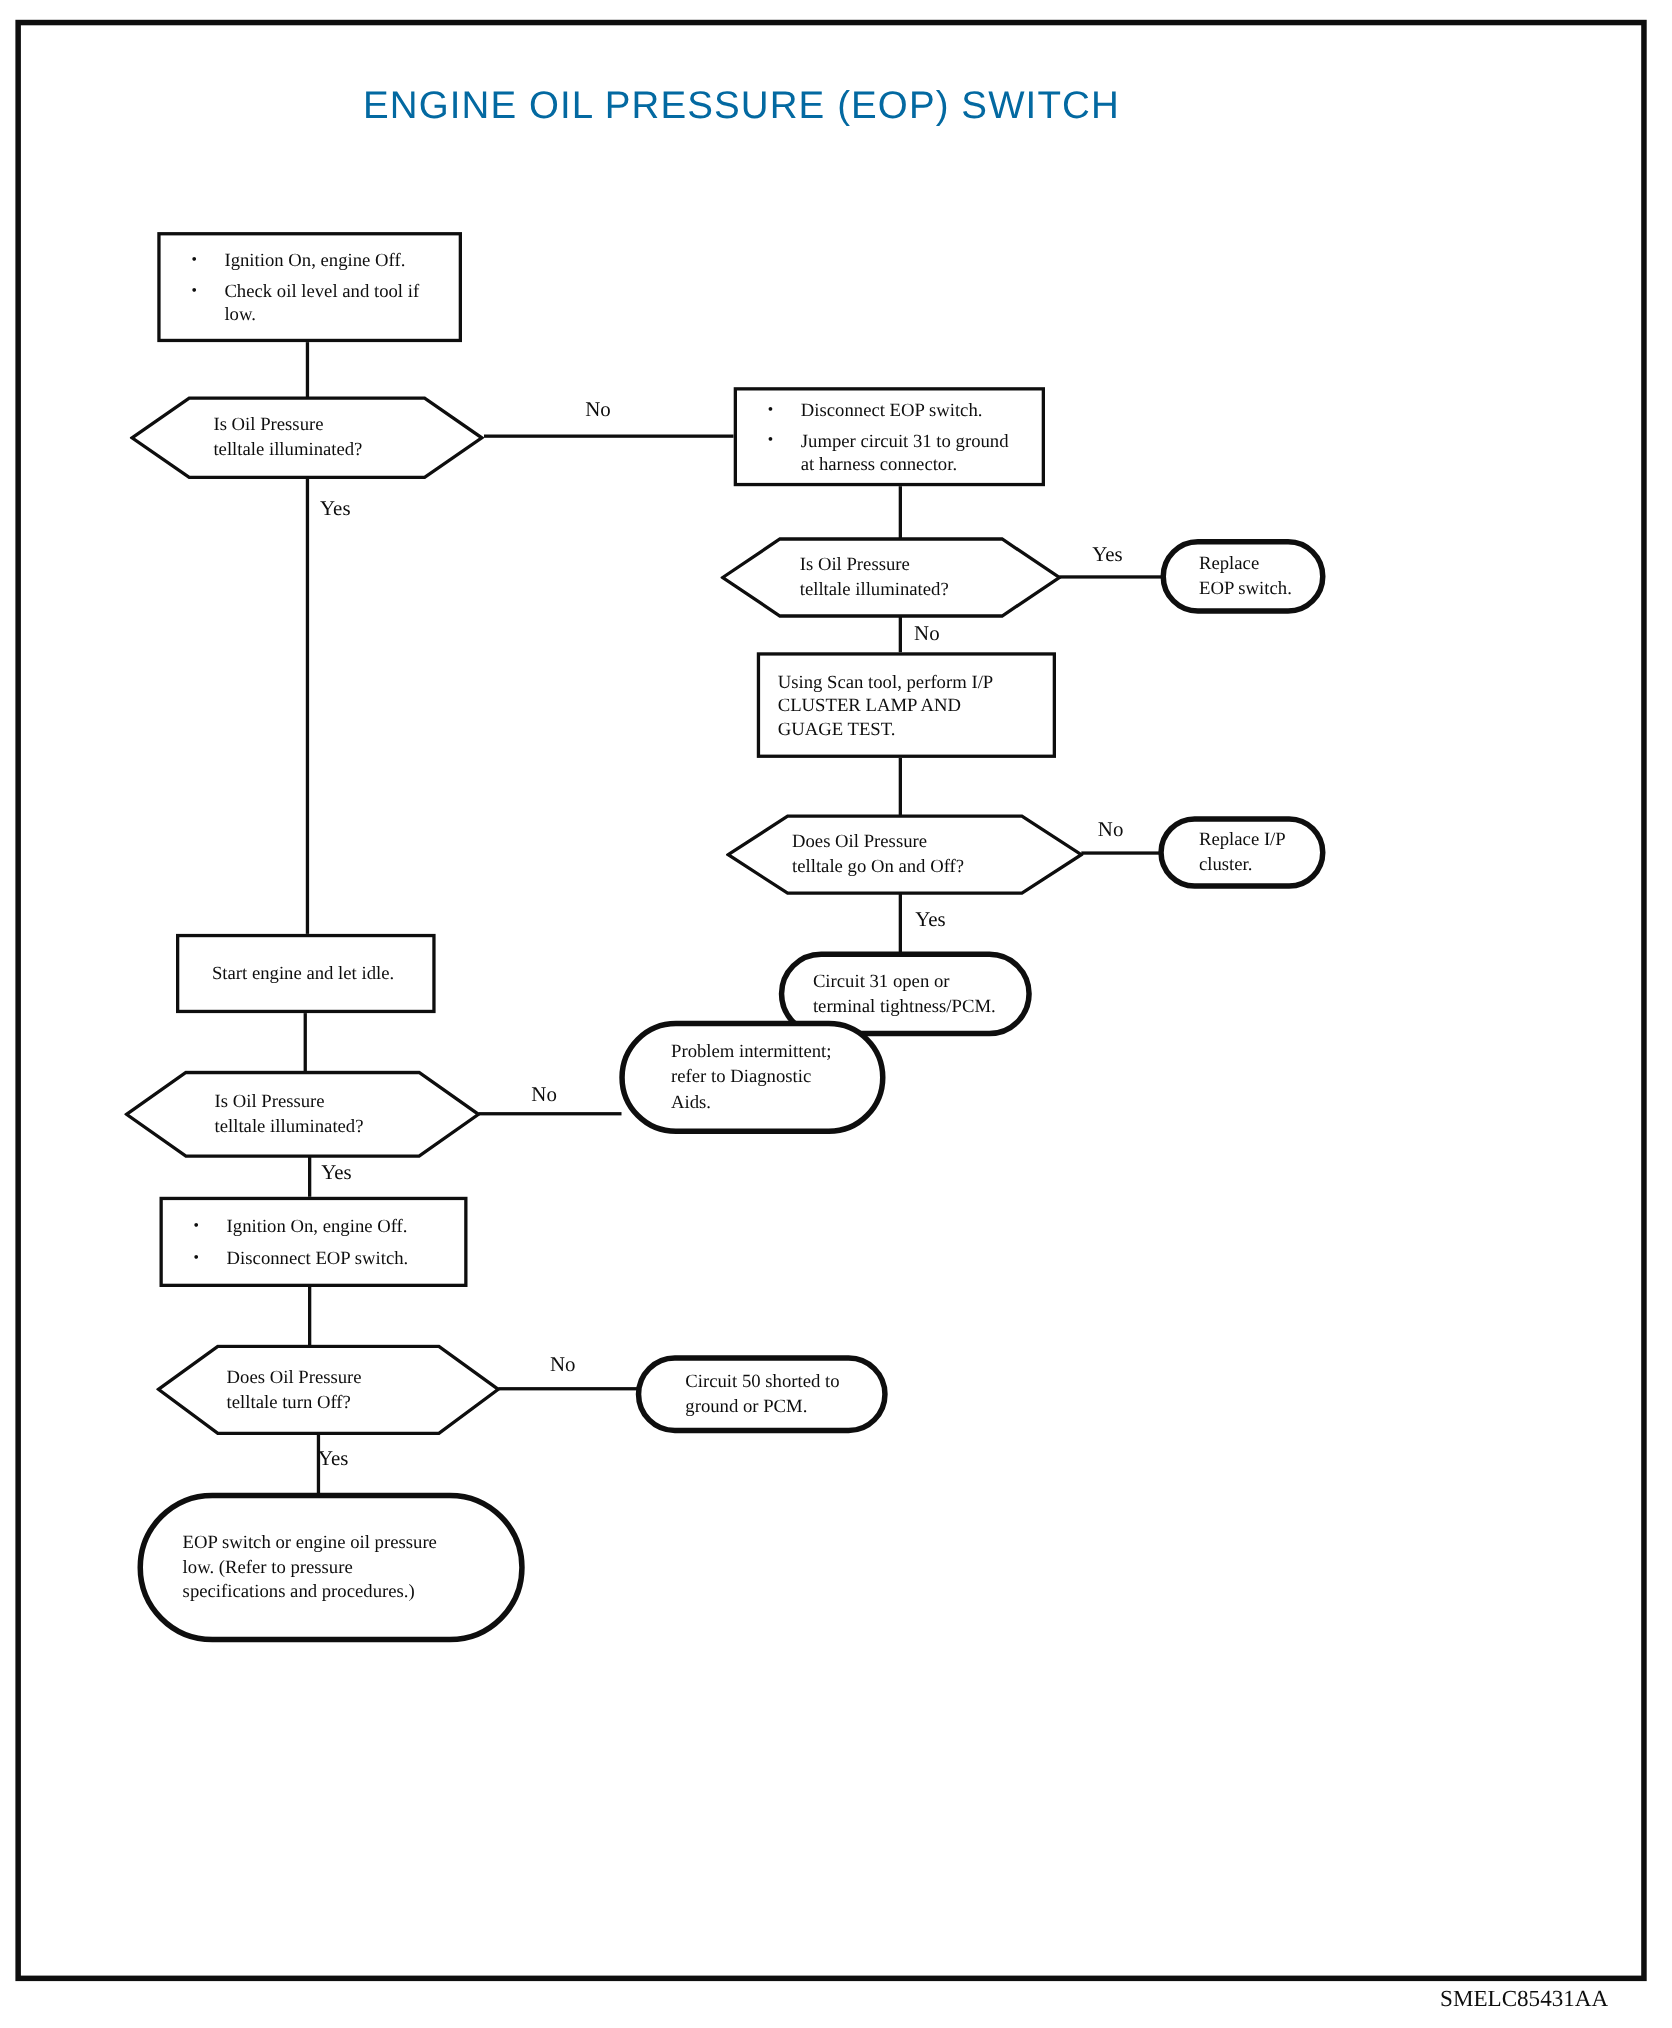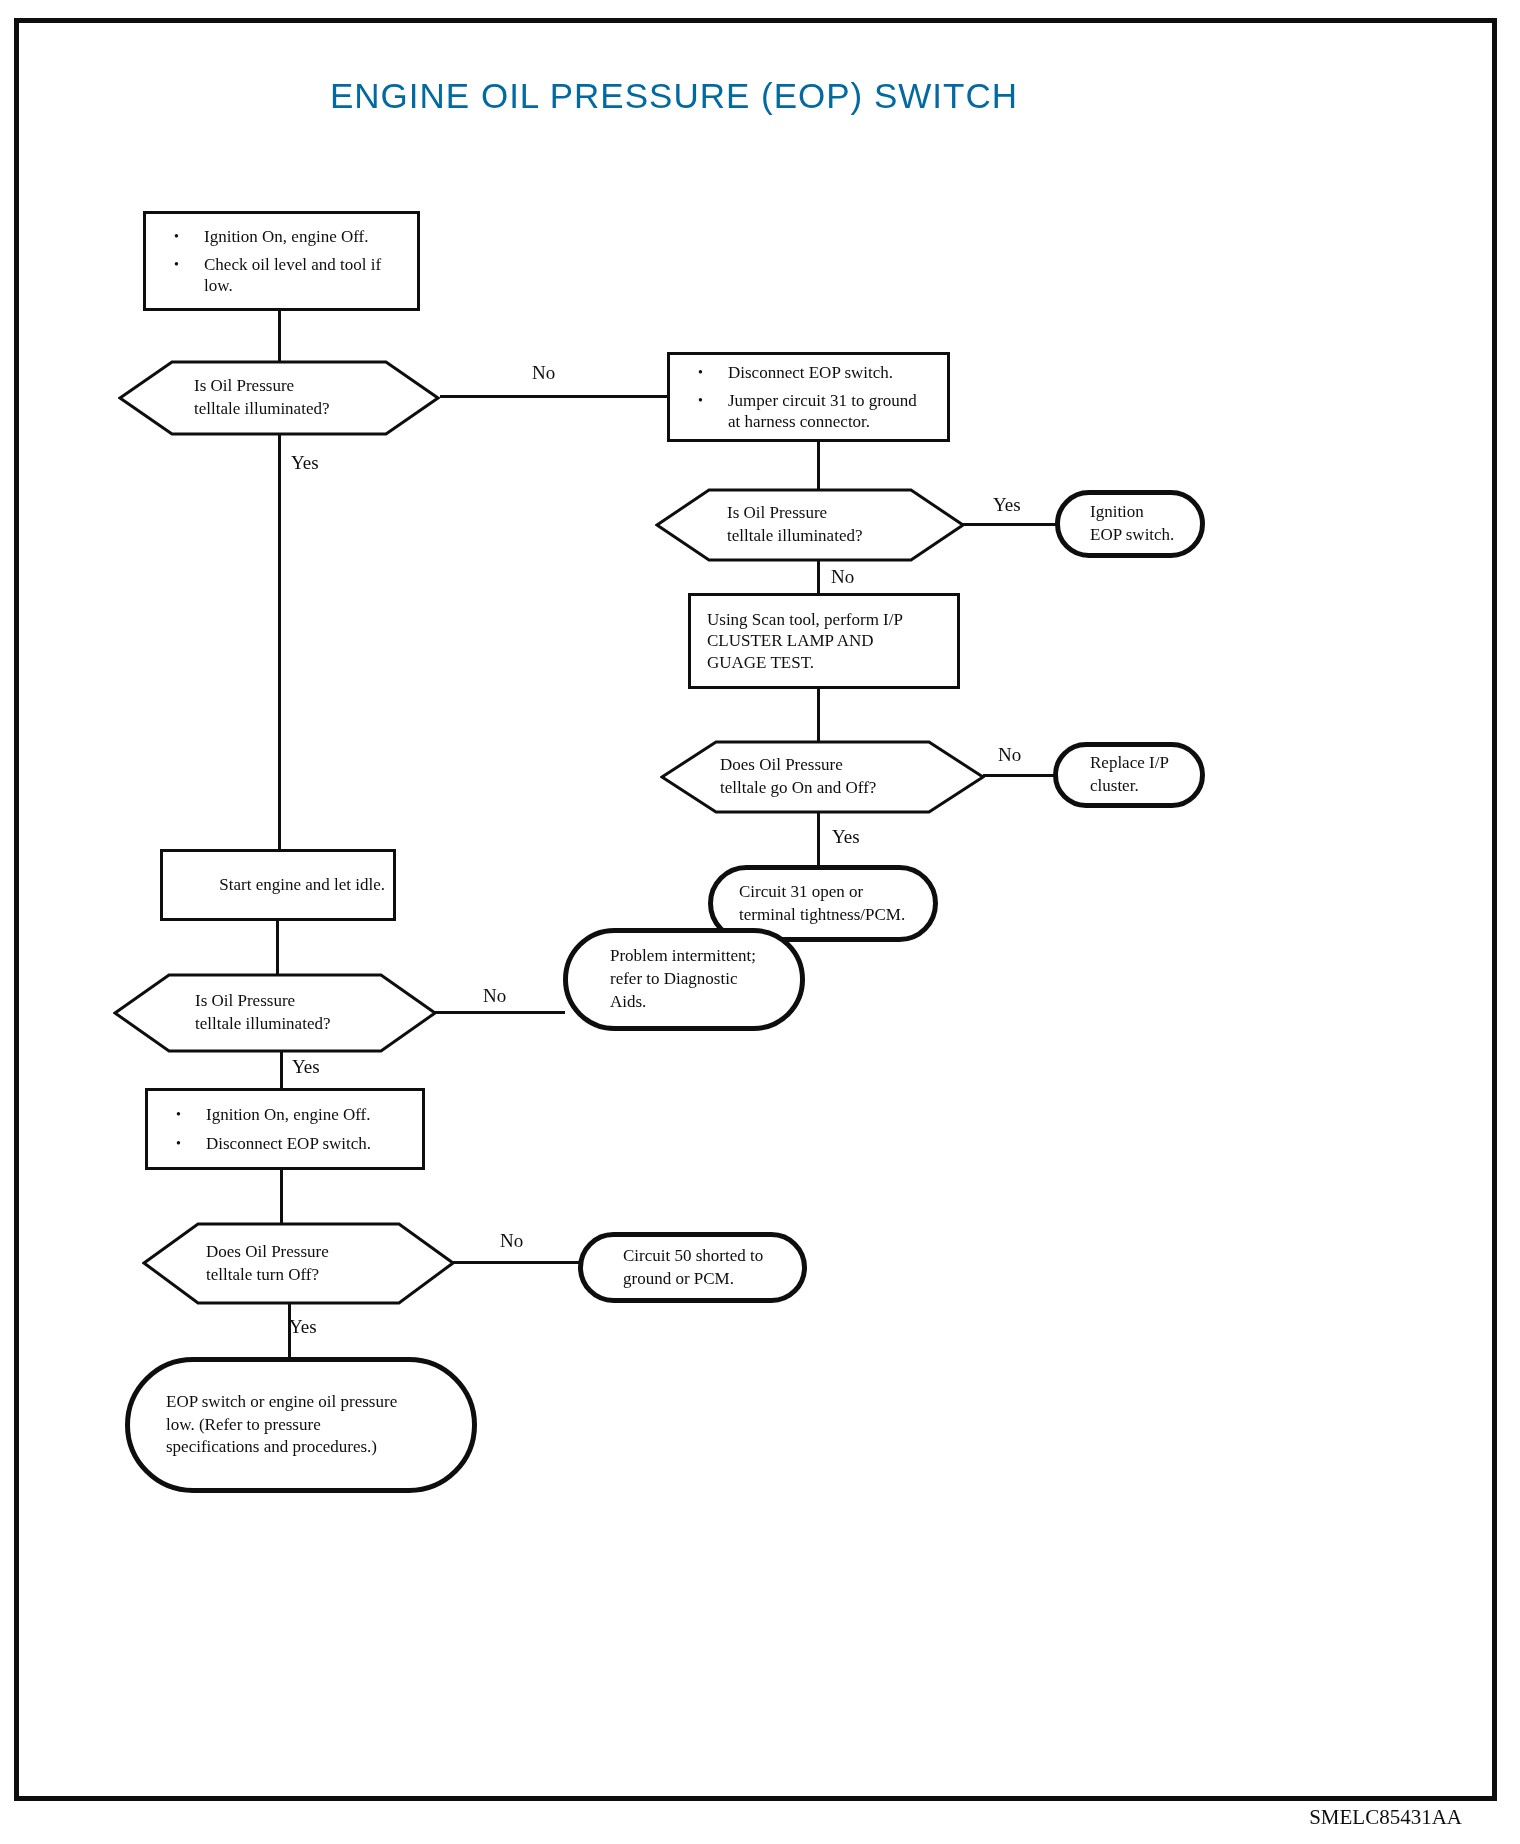--- a/index.html
+++ b/index.html
@@ -24,21 +24,21 @@
   
   .proc {
     position:absolute; border:3px solid #0e0e0e; background:#fff;
     display:flex; flex-direction:column; justify-content:center;
     font-size:17px; line-height:1.25; gap:7px; padding:8px 8px 8px 0;
   }
   .bullet-row { display:flex; align-items:flex-start; }
   .dot { flex:none; width:30px; margin-left:28px; text-align:left; font-size:14px; padding-top:2px; }
   .btext { flex:1; white-space:pre-line; }
   .plain-text { padding-left:16px; white-space:pre-line; }
-  .center-text { text-align:right; padding-left:3px; }
+  .center-text { text-align:center; padding-left:3px; }
   
   .hex { position:absolute; }
   .hex svg { position:absolute; left:0; top:0; }
   .hex polygon { fill:#ffffff; stroke:#0e0e0e; stroke-width:3; }
   .hex-text {
     position:absolute; inset:0; display:flex; align-items:center;
     font-size:17px; line-height:1.35; white-space:pre-line;font-family:Liberation Serif, serif;
   }
   
   .term {
@@ -165,21 +165,21 @@
   </div>
 
   <div class="hex" style="left:142px;top:1222px;width:313px;height:83px">
     <svg width="313" height="83" viewBox="0 0 313 83">
       <polygon points="2,41 56,2 257,2 311,41 257,81 56,81"></polygon>
     </svg>
     <div class="hex-text" style="padding-left:64px">Does Oil Pressure
 telltale turn Off?</div>
   </div>
 
-  <div class="term" style="left:1055px;top:490px;width:150px;height:68px;padding-left:30px">Ignition
+  <div class="term" style="left:1055px;top:490px;width:150px;height:68px;padding-left:30px">Replace
 EOP switch.</div>
 
   <div class="term" style="left:1053px;top:742px;width:152px;height:66px;padding-left:32px">Replace I/P
 cluster.</div>
 
   <div class="term" style="left:708px;top:865px;width:230px;height:77px;padding-left:26px">Circuit 31 open or
 terminal tightness/PCM.</div>
 
   <div class="term" style="left:563px;top:928px;width:242px;height:103px;padding-left:42px">Problem intermittent;
 refer to Diagnostic

